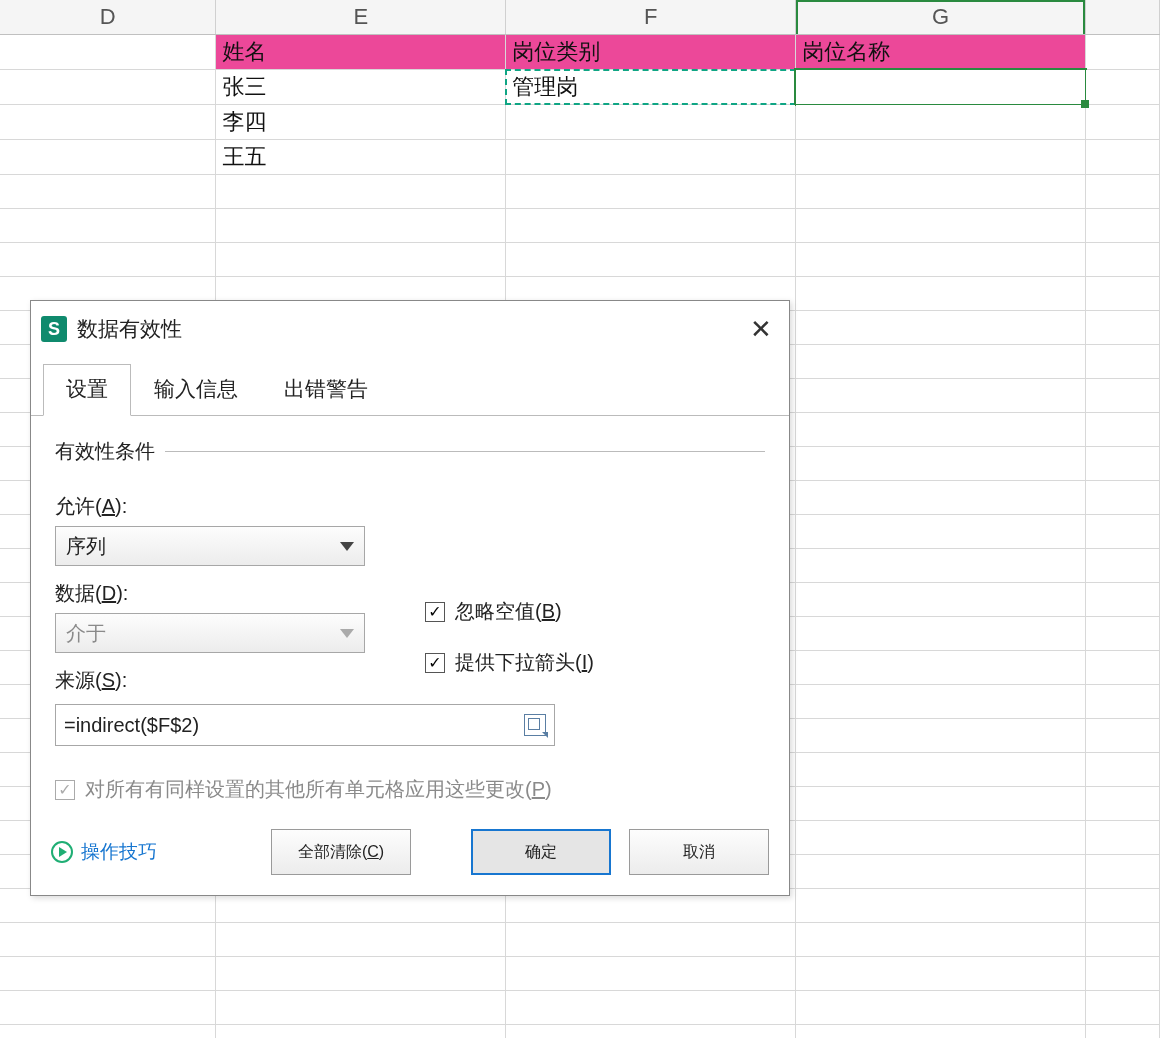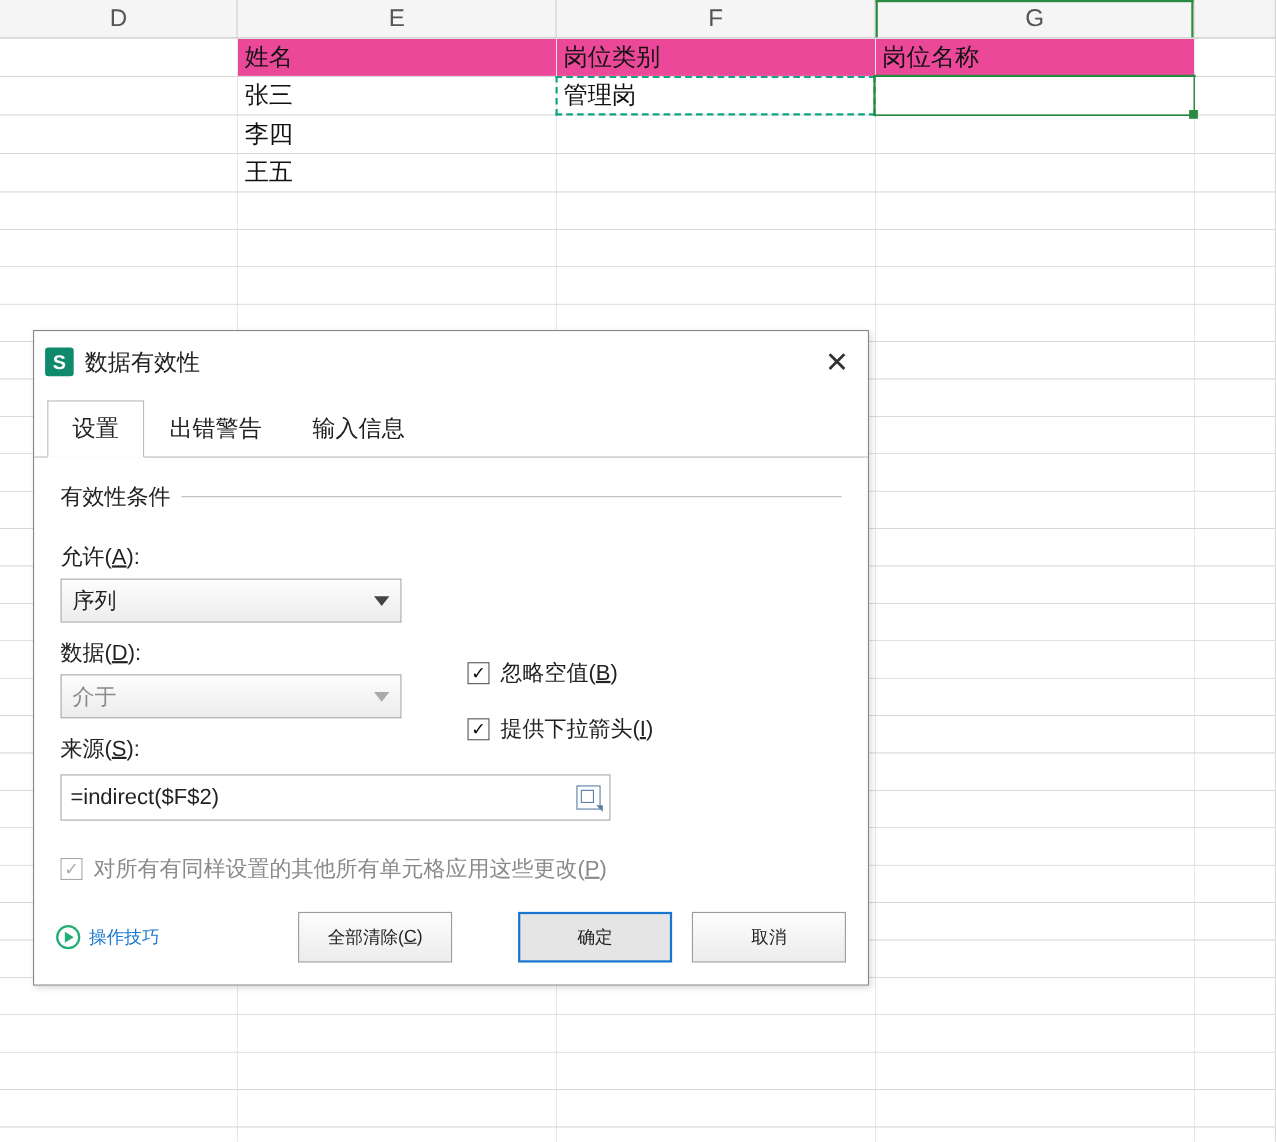--- a/index.html
+++ b/index.html
@@ -231,21 +231,21 @@
     .dialog-footer {
       display: flex;
       align-items: center;
       padding: 16px 20px 20px 20px;
       gap: 18px;
     }
     .tips {
       display: flex;
       align-items: center;
       color: #1776d0;
-      font-size: 16px;
+      font-size: 19px;
       cursor: pointer;
       margin-right: auto;
     }
     .tips .play-icon {
       width: 22px; height: 22px;
       border: 2px solid #1fae74;
       border-radius: 50%;
       display:flex;align-items:center;justify-content:center;
       margin-right: 8px;
     }
@@ -510,22 +510,22 @@
   </table>
 
 <div class="dialog">
   <div class="titlebar">
     <div class="app-icon">S</div>
     <div class="title-text">数据有效性</div>
     <div class="close-btn">✕</div>
   </div>
   <div class="tabs">
     <div class="tab active">设置</div>
+    <div class="tab">输入信息</div>
     <div class="tab">出错警告</div>
-    <div class="tab">输入信息</div>
   </div>
   <div class="tab-body">
     <div class="fieldset-label">
       <span>有效性条件</span>
         <span class="line"></span>
     </div>
     <div class="form-row">
       <div class="left-col">
         <div class="label">允许(<span class="u">A</span>):</div>
         <div class="select">

